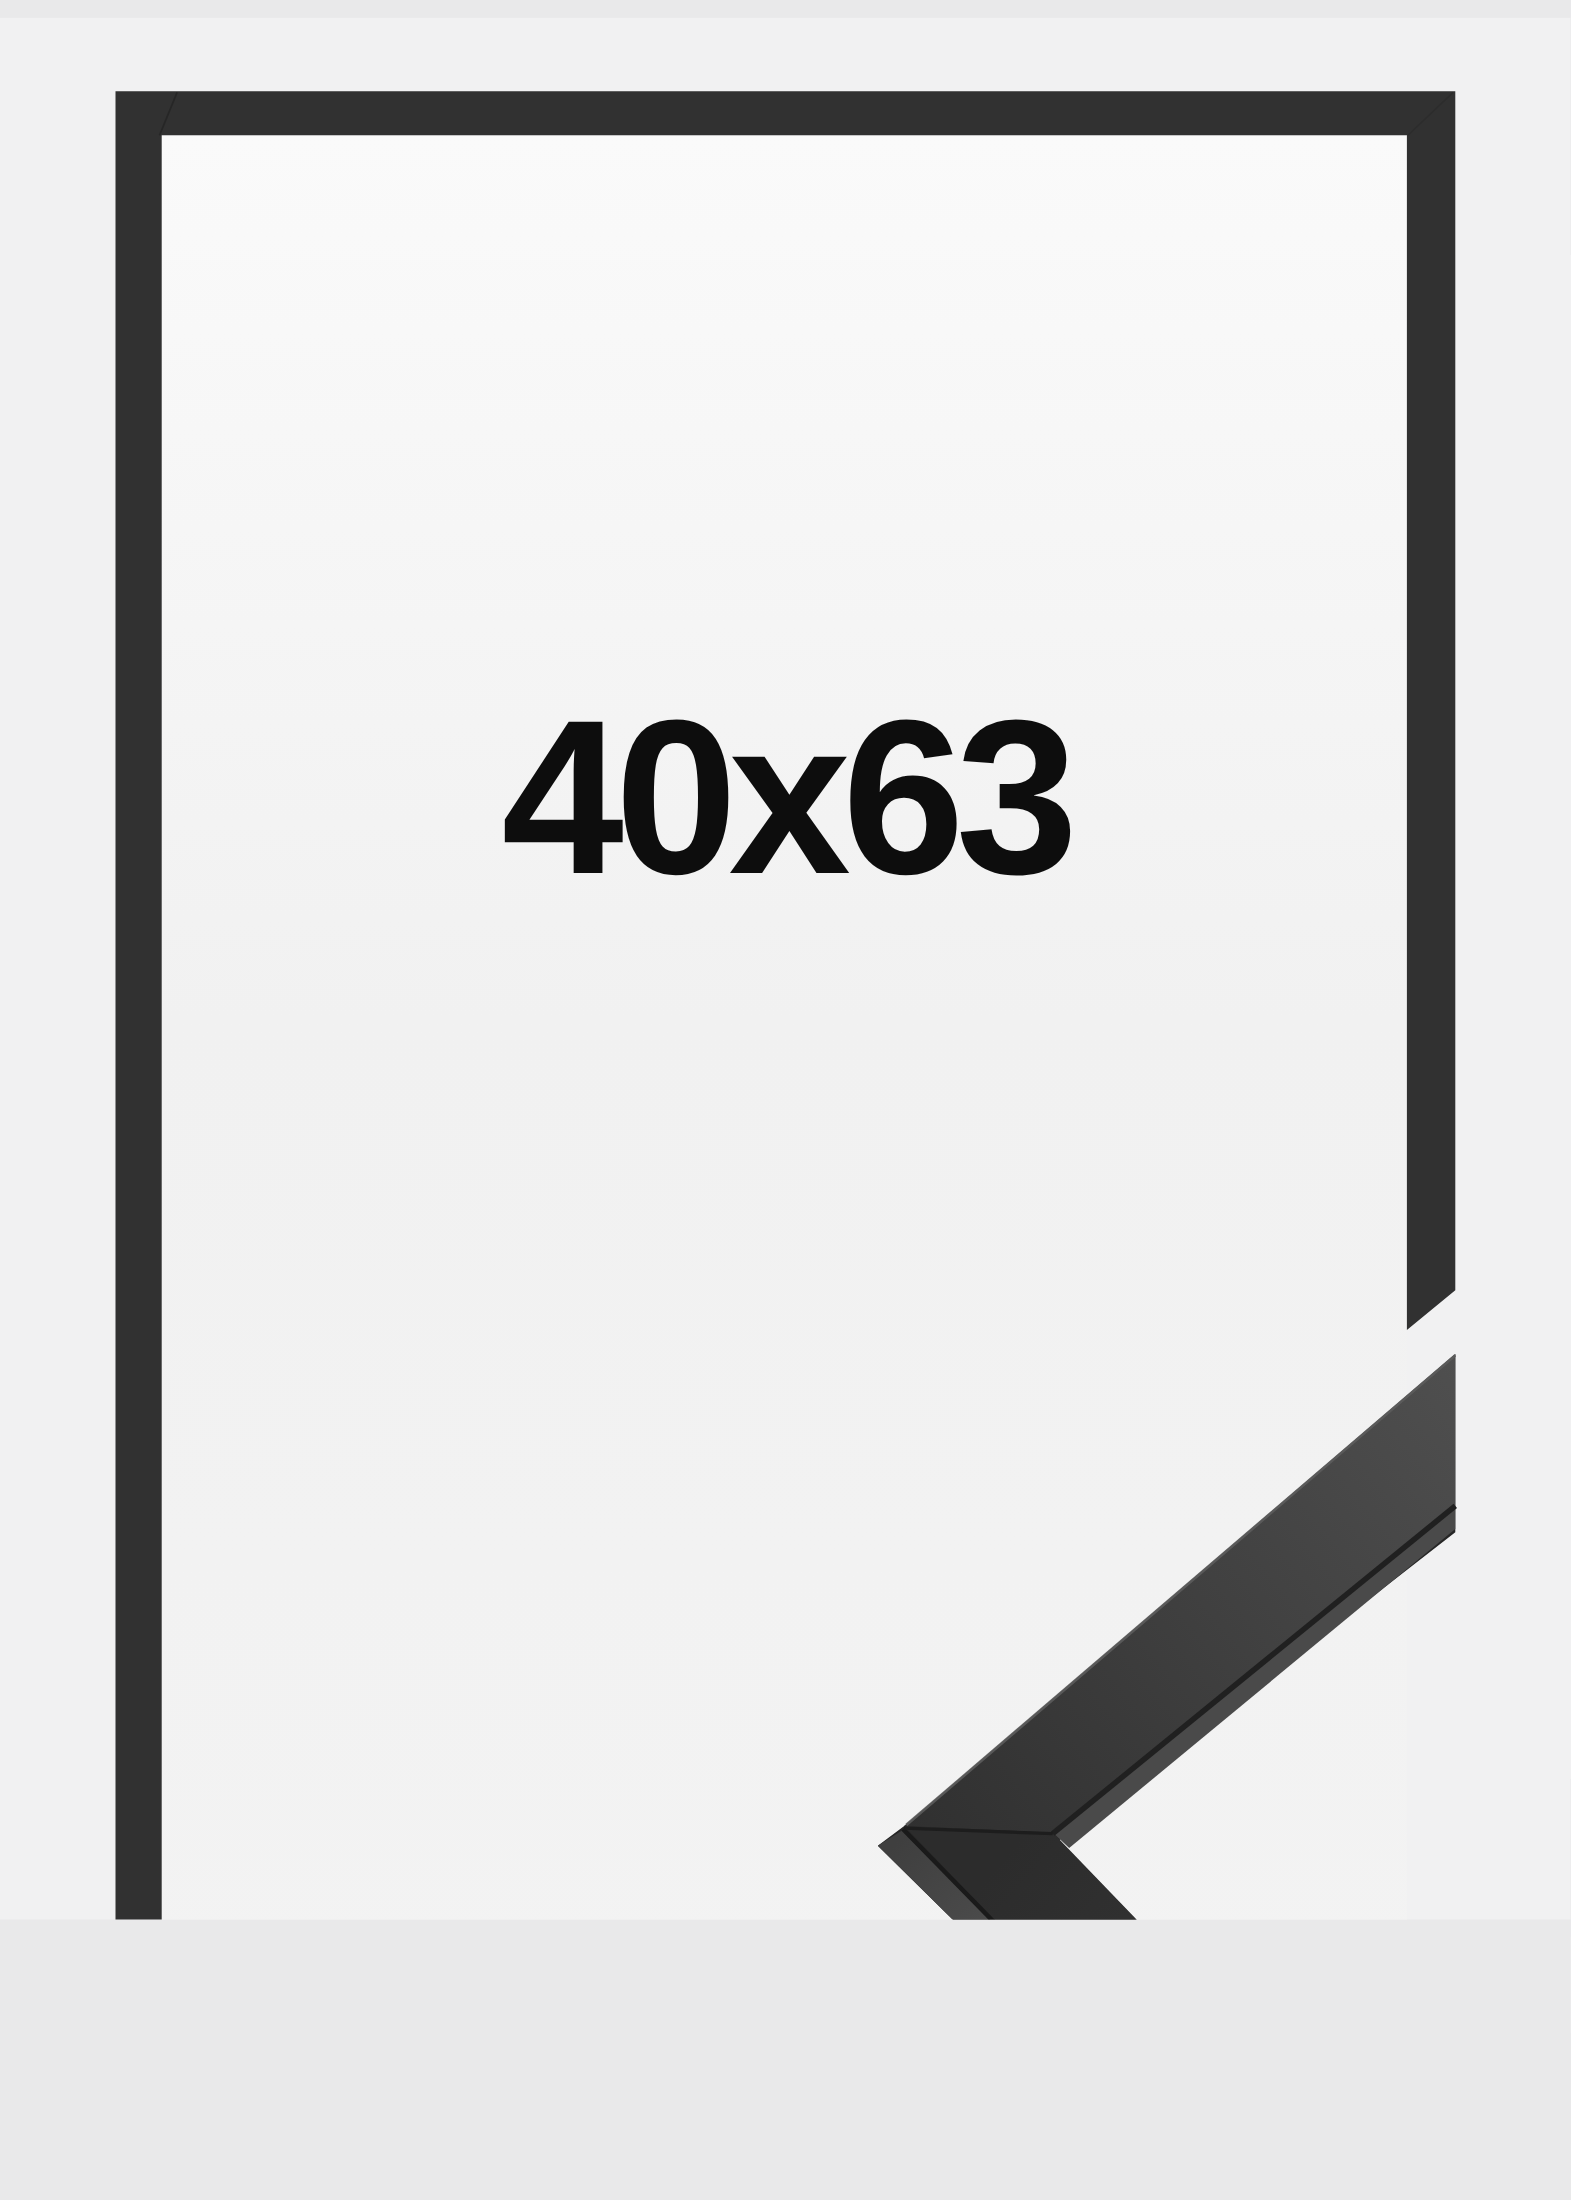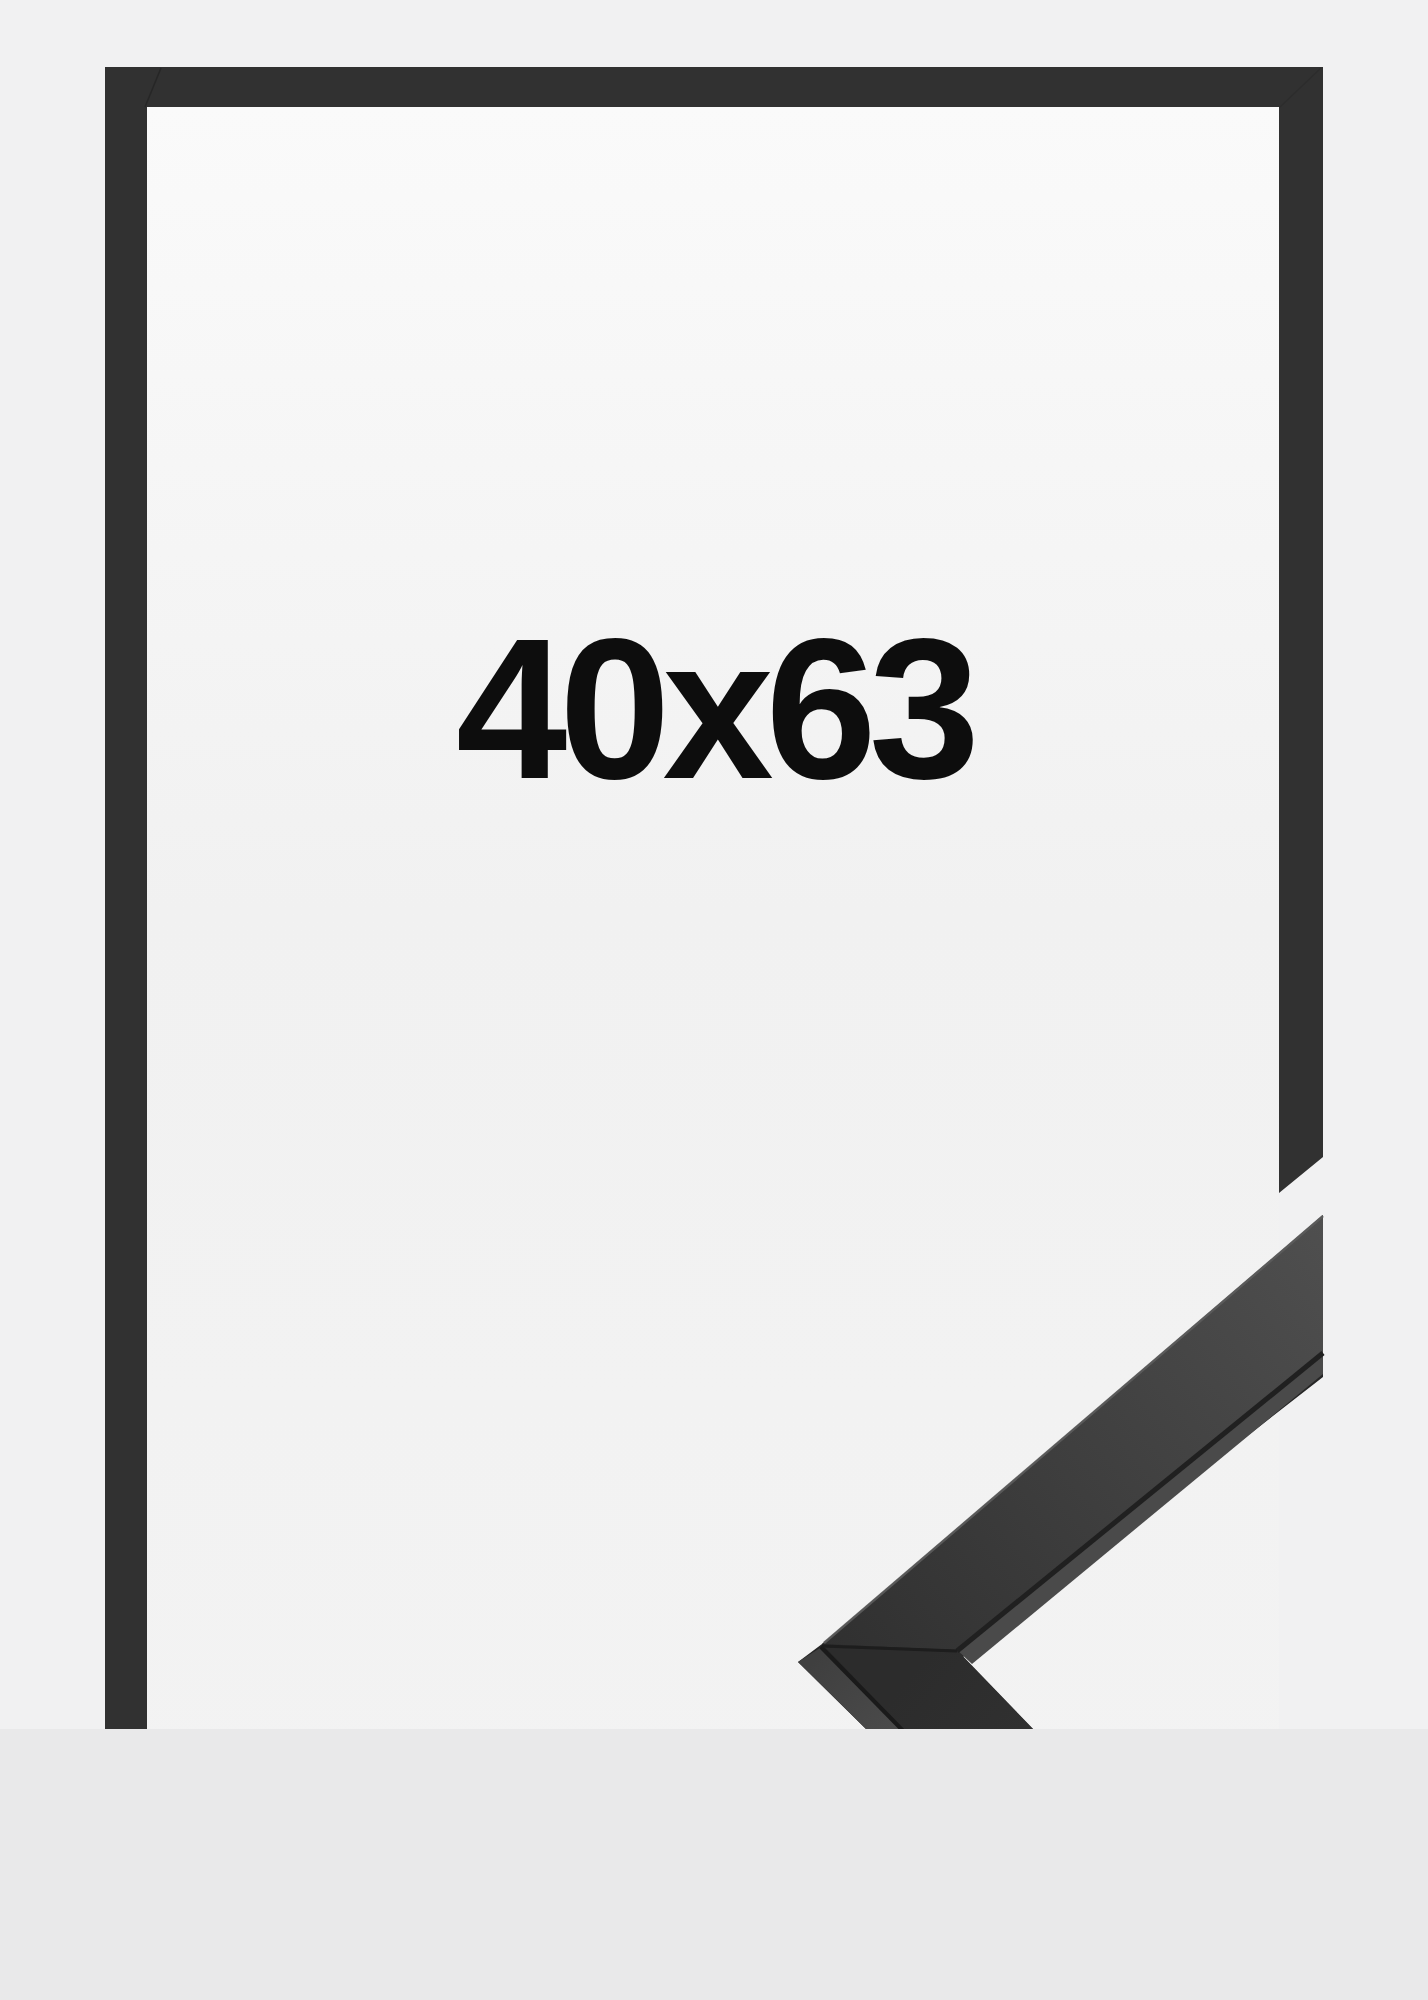--- a/index.html
+++ b/index.html
@@ -6,21 +6,21 @@
     margin: 0;
     padding: 0;
     background: #e9e9ea;
     font-family: "Liberation Sans", sans-serif;
   }
   .stage {
     position: relative;
     width: 1428px;
     height: 1729px;
     overflow: hidden;
-    margin: 0 auto;
+    margin: 16px auto;
   }
   .stage svg {
     display: block;
     width: 1428px;
     height: 2000px;
   }
   .size-label-text {
     font-family: "Liberation Sans", "DejaVu Sans", sans-serif;
     font-weight: 700;
     font-size: 200px;

